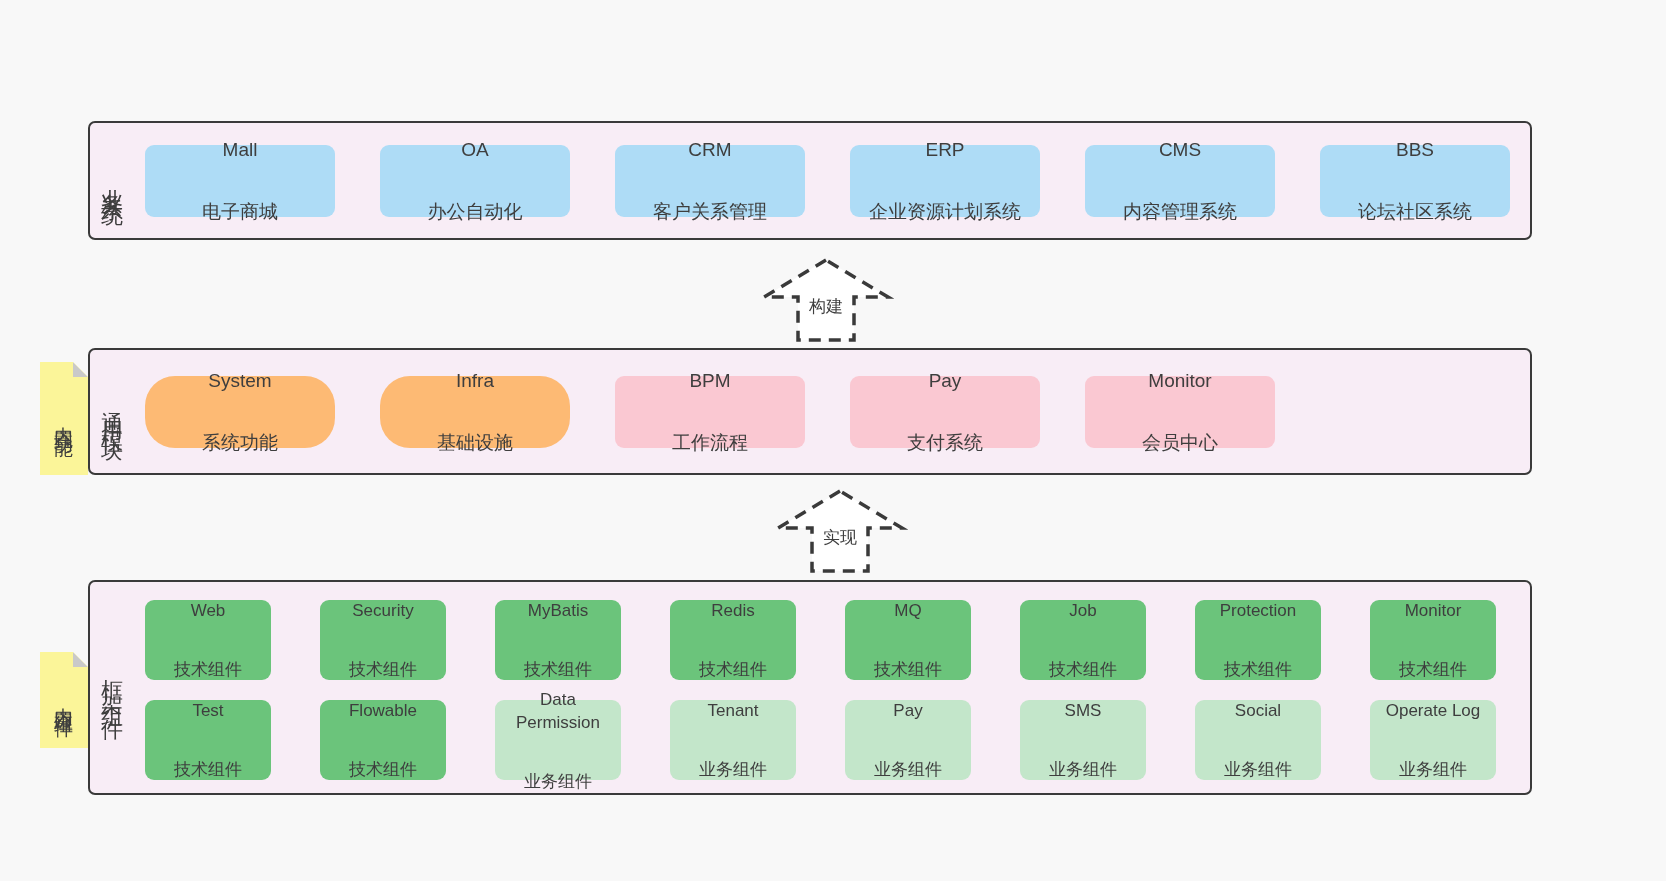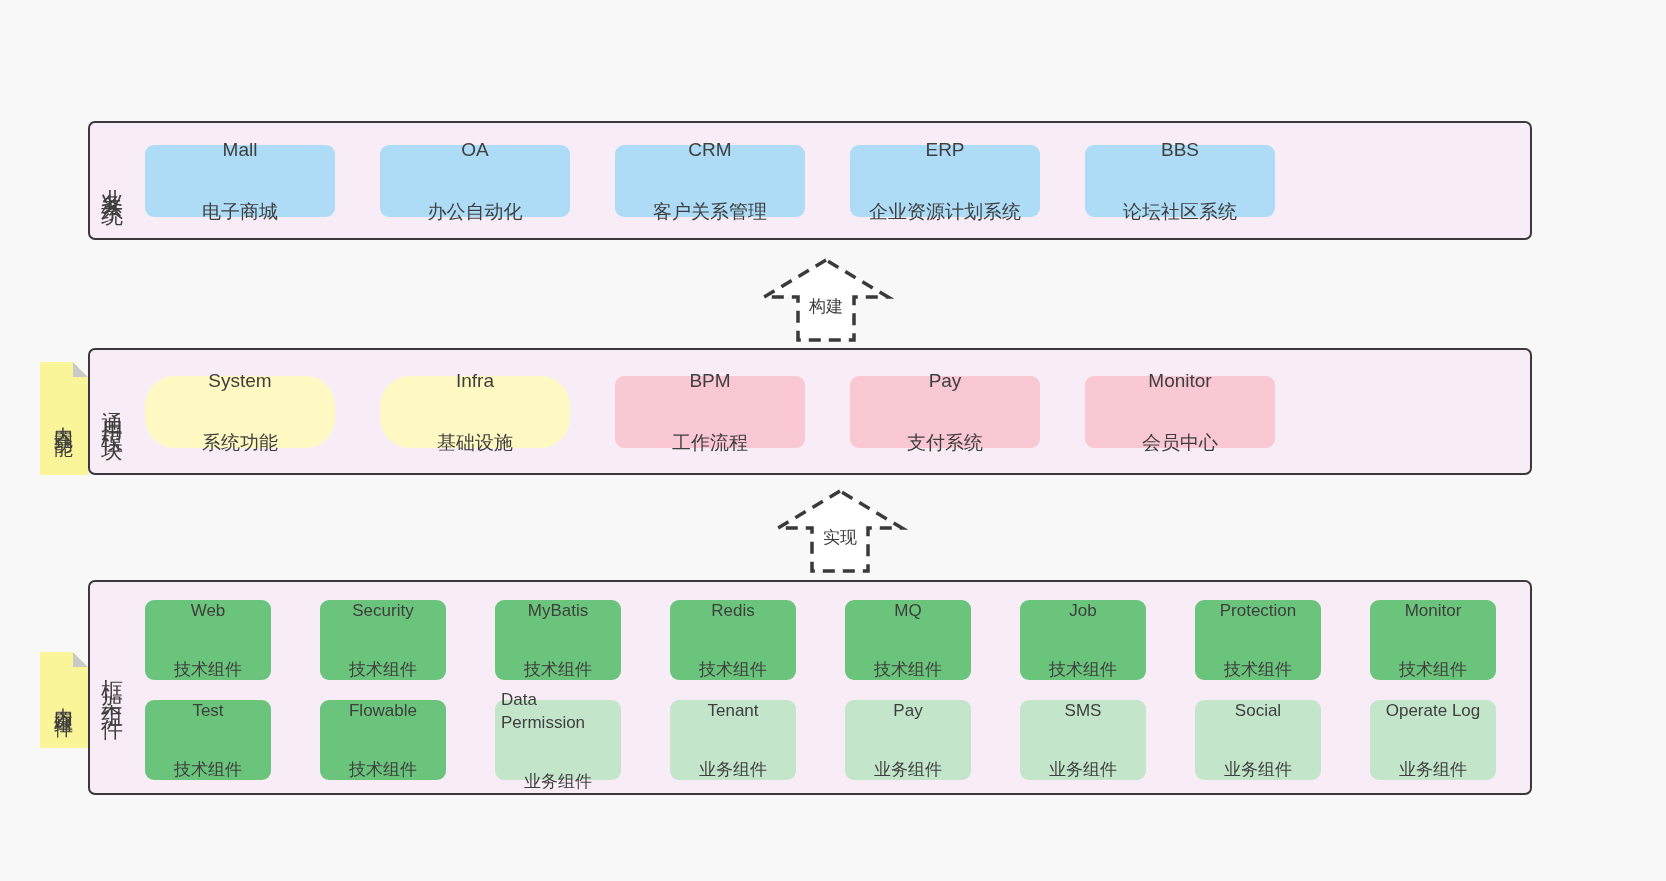--- a/index.html
+++ b/index.html
@@ -24,34 +24,34 @@
   }
   .ls-s { letter-spacing:5px; }
   .ls-m { letter-spacing:9px; }
   .ls-l { letter-spacing:13px; }
 
   .box-row {
     position:absolute; left:55px; top:0; height:100%;
     display:flex; align-items:center; gap:45px;
   }
   .box {
-    box-sizing:border-box; border-radius:9px; 
+    box-sizing:border-box; border-radius:9px; text-align:center;
     display:flex; flex-direction:column; justify-content:center; align-items:center;gap:36px;
   }
   .box .t, .box .s { display:block; }
   .wide { width:190px; height:72px; font-size:19px; line-height:26px; }
   .grid {
     position:absolute; left:55px; top:18px;
     display:grid; grid-template-columns:repeat(8,140px);
     column-gap:35px; row-gap:20px;
   }
   .small { width:126px; height:80px; font-size:17px; line-height:23px; padding:0 6px; }
 
   .blue       { background:#aedcf6; }
-  .red        { background:#fef9c3;border-radius:30px; }
+  .red        { background:#fdba74;border-radius:30px; }
   .pink       { background:#fac8d2;border-radius:9px; }
   .green      { background:#6bc47b; }
   .lightgreen { background:#c3e6ca; }
 
   .arrow { position:absolute; width:136px; height:86px; z-index:1; }
   #arrow-build     { left:758px; top:257px; }
   #arrow-implement { left:772px; top:488px; }
   .arrow svg { display:block; }
   .arrow .arrow-label {
     position:absolute; left:50%; top:38px; transform:translateX(-50%);
@@ -92,20 +92,24 @@
       </div>
       <div class="box wide blue">
         <span class="t">CRM</span>
         <span class="s">客户关系管理</span>
       </div>
       <div class="box wide blue">
         <span class="t">ERP</span>
         <span class="s">企业资源计划系统</span>
       </div>
       <div class="box wide blue">
+        <span class="t">CMS</span>
+        <span class="s">内容管理系统</span>
+      </div>
+      <div class="box wide blue">
         <span class="t">BBS</span>
         <span class="s">论坛社区系统</span>
       </div>
     </div>
   </div>
 
   <div class="arrow" id="arrow-build">
     <svg width="136" height="86" viewBox="0 0 136 86">
       <path d="M68,3 L6,40 L40,40 L40,83 L96,83 L96,40 L130,40 Z" fill="#ffffff" stroke="#3a3a3a" stroke-width="3.5" stroke-dasharray="12 8"></path>
     </svg>

